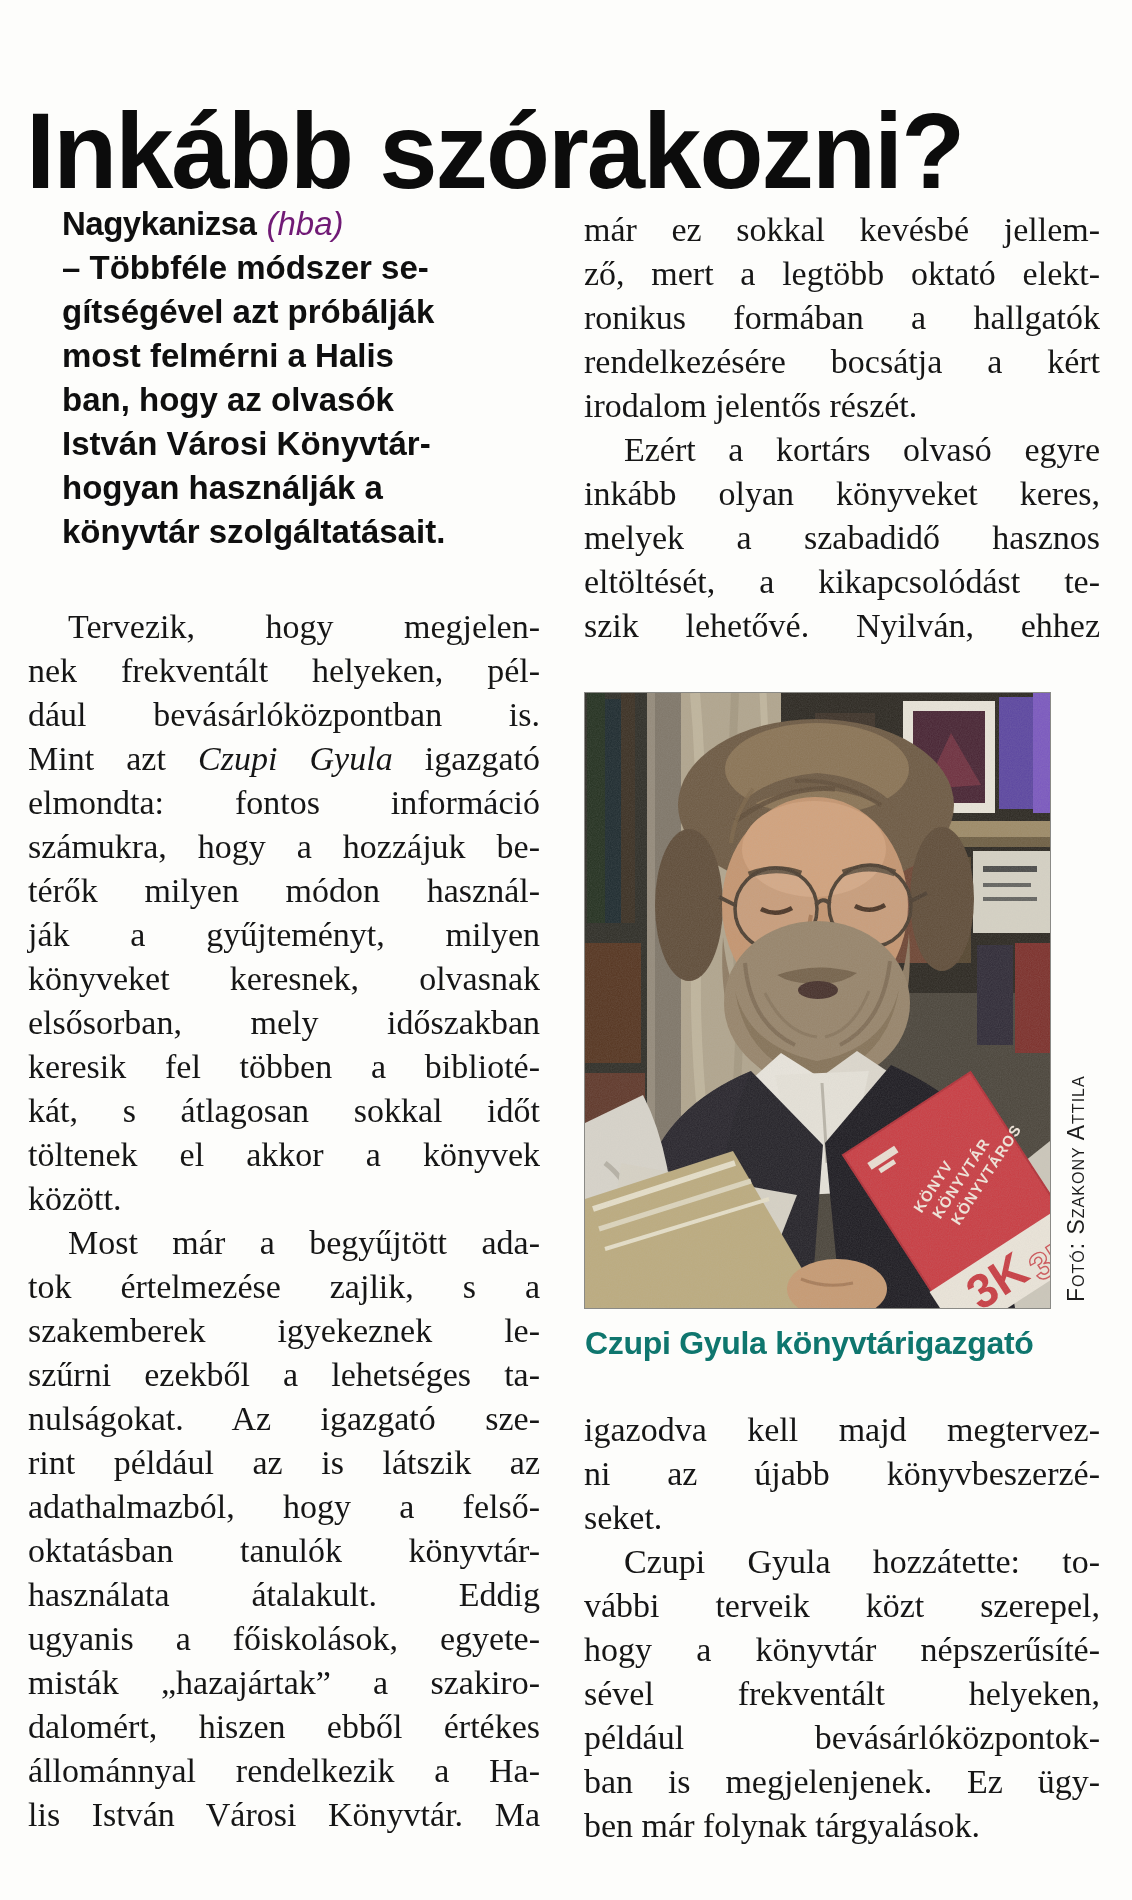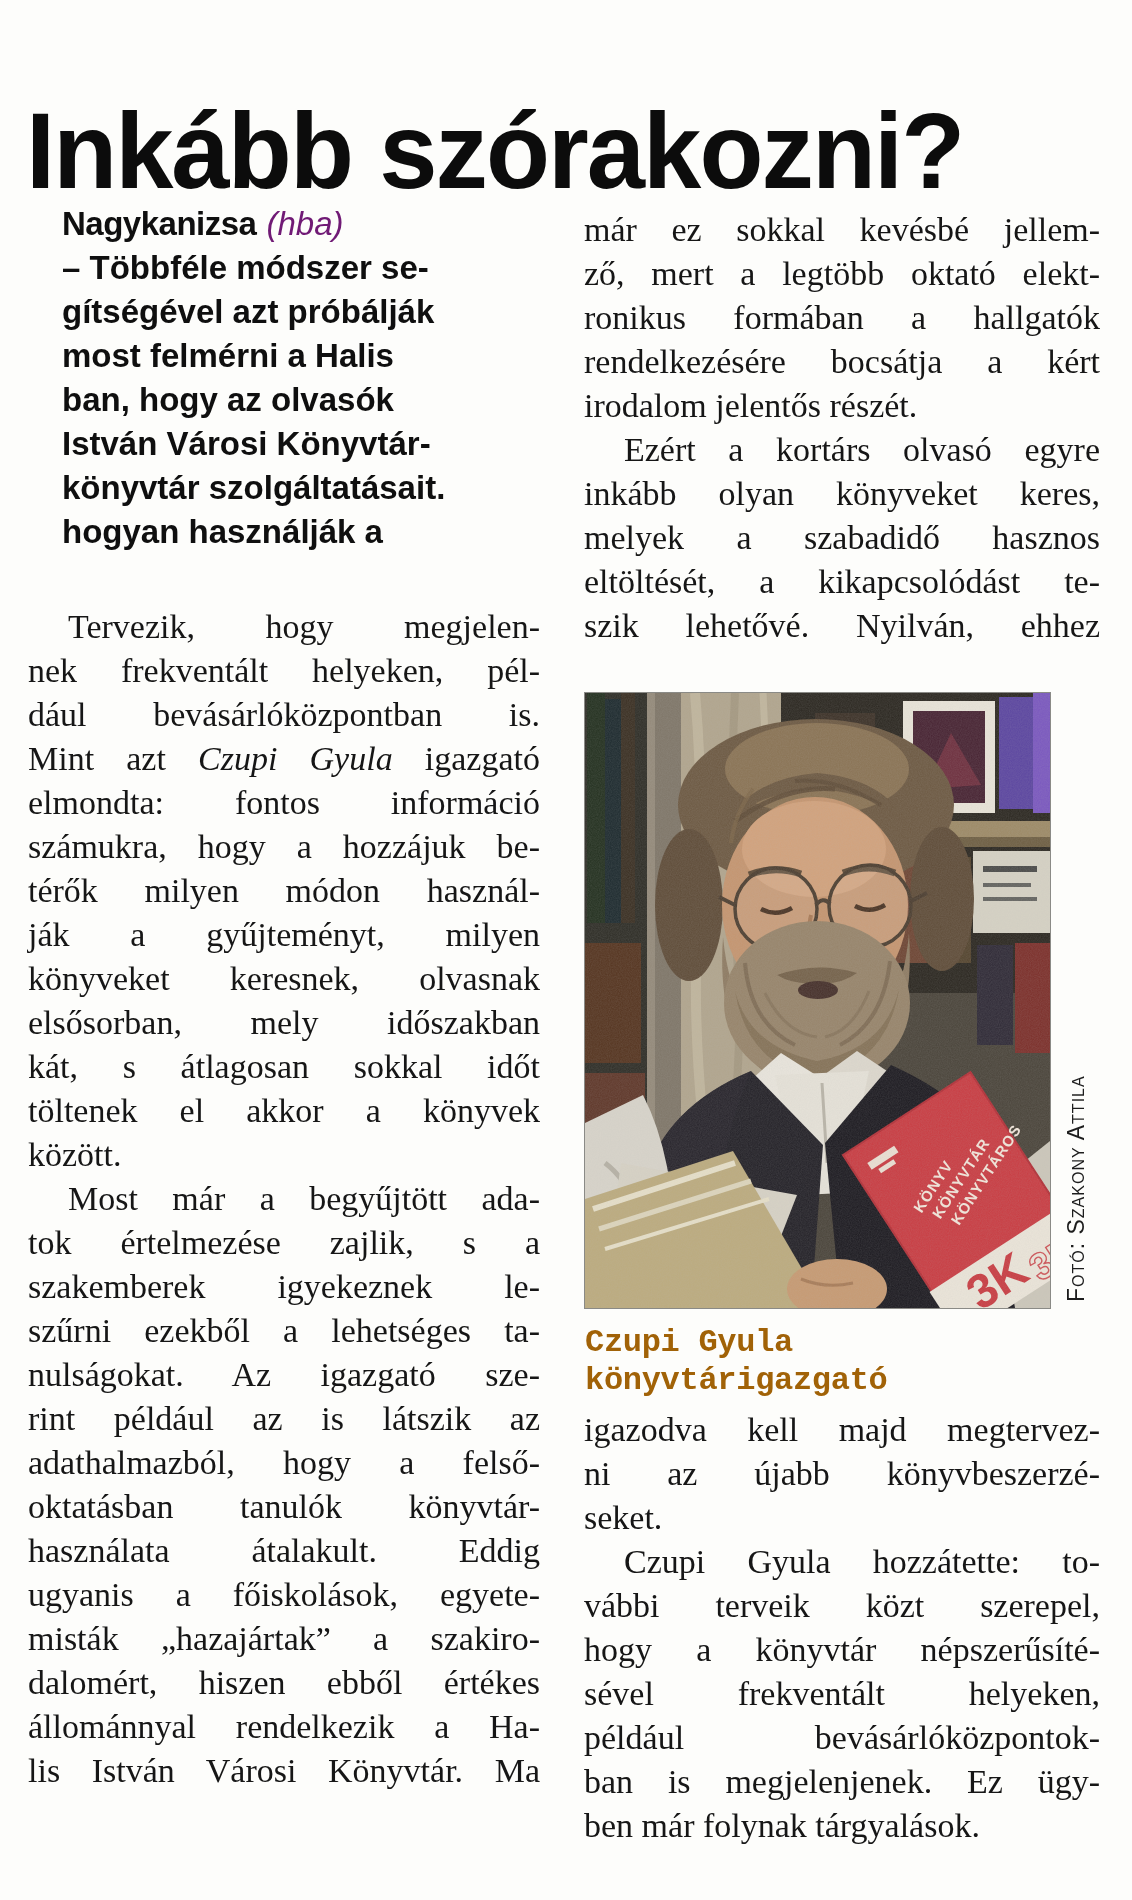--- a/index.html
+++ b/index.html
@@ -53,23 +53,23 @@
   .bodyline.indent{text-indent:40px;}
   .bodyline.endline{text-align-last:left;}
   
   .photo-frame{
     position:absolute;left:585px;top:693px;width:465px;height:615px;
     outline:1px solid #8a8a86;
     background:#4a443a;
   }
   .caption{
     position:absolute;left:585px;top:1324px;width:490px;
-    font-family:Liberation Mono, monospace;
+    font-family:Liberation Sans, sans-serif;
     font-weight:bold;font-size:32px;line-height:38px;
-    letter-spacing:-.3px;color:#a16207;
+    letter-spacing:-.3px;color:#0f766e;
   }
   .credit{
     position:absolute;left:1058px;top:693px;
     width:615px;height:36px;
     transform:rotate(-90deg) translateX(-100%);
     transform-origin:0 0;
     font-family:"Liberation Sans",sans-serif;
     font-size:23px;line-height:36px;
     font-variant:small-caps;
     letter-spacing:1px;
@@ -89,36 +89,37 @@
   <div class="lead" id="lead-block">
     <div class="lead-line">
       <span class="dateline">Nagykanizsa</span><span class="byline">(hba)</span>
     </div>
     <div id="lead-lines">
         <div class="lead-line"><span>– Többféle módszer se-</span></div>
         <div class="lead-line"><span>gítségével azt próbálják</span></div>
         <div class="lead-line"><span>most felmérni a Halis</span></div>
         <div class="lead-line"><span>ban, hogy az olvasók</span></div>
         <div class="lead-line"><span>István Városi Könyvtár-</span></div>
+        <div class="lead-line"><span>hogyan használják a</span></div>
         <div class="lead-line"><span>könyvtár szolgáltatásait.</span></div>
-        <div class="lead-line"><span>hogyan használják a</span></div>
       </div>
   </div>
 
   <div class="col" id="left-body">
       <div class="bodyline indent"><span>Tervezik, hogy megjelen-</span></div>
       <div class="bodyline"><span>nek frekventált helyeken, pél-</span></div>
       <div class="bodyline"><span>dául bevásárlóközpontban is.</span></div>
       <div class="bodyline"><span>Mint azt </span><i>Czupi Gyula</i><span> igazgató</span></div>
       <div class="bodyline"><span>elmondta: fontos információ</span></div>
       <div class="bodyline"><span>számukra, hogy a hozzájuk be-</span></div>
       <div class="bodyline"><span>térők milyen módon használ-</span></div>
       <div class="bodyline"><span>ják a gyűjteményt, milyen</span></div>
       <div class="bodyline"><span>könyveket keresnek, olvasnak</span></div>
       <div class="bodyline"><span>elsősorban, mely időszakban</span></div>
+      <div class="bodyline"><span>keresik fel többen a biblioté-</span></div>
       <div class="bodyline"><span>kát, s átlagosan sokkal időt</span></div>
       <div class="bodyline"><span>töltenek el akkor a könyvek</span></div>
       <div class="bodyline endline"><span>között.</span></div>
       <div class="bodyline indent"><span>Most már a begyűjtött ada-</span></div>
       <div class="bodyline"><span>tok értelmezése zajlik, s a</span></div>
       <div class="bodyline"><span>szakemberek igyekeznek le-</span></div>
       <div class="bodyline"><span>szűrni ezekből a lehetséges ta-</span></div>
       <div class="bodyline"><span>nulságokat. Az igazgató sze-</span></div>
       <div class="bodyline"><span>rint például az is látszik az</span></div>
       <div class="bodyline"><span>adathalmazból, hogy a felső-</span></div>

